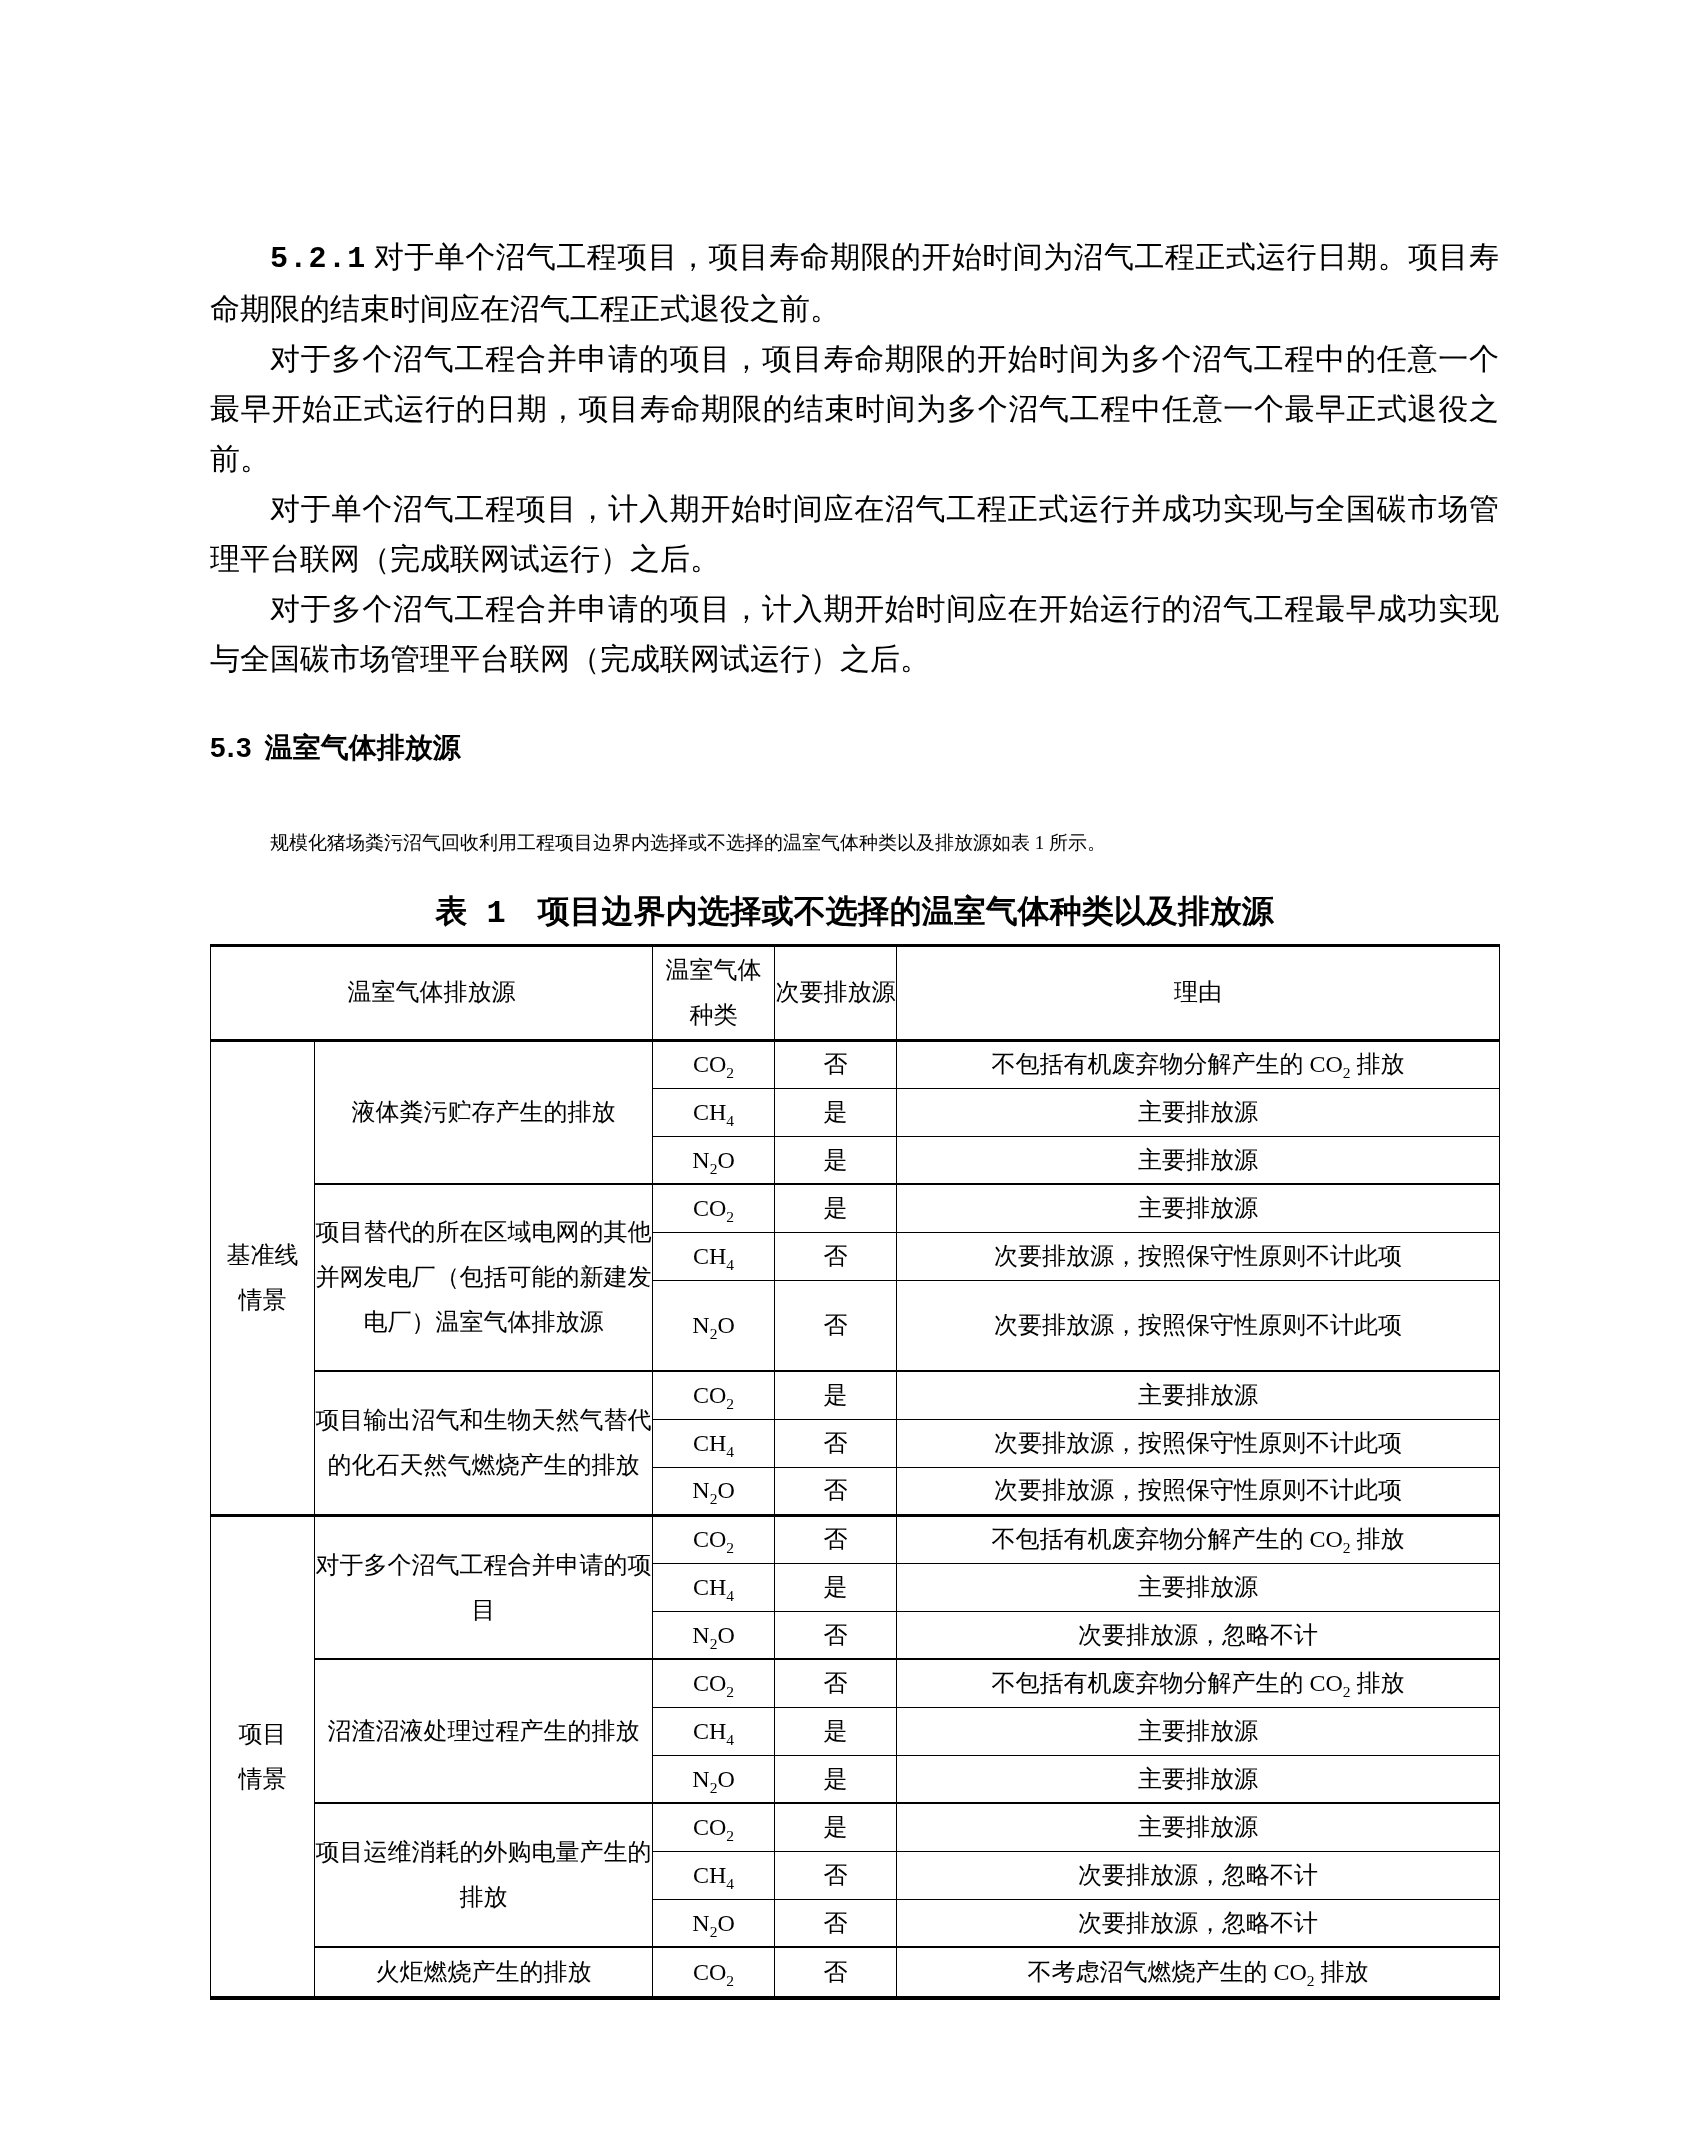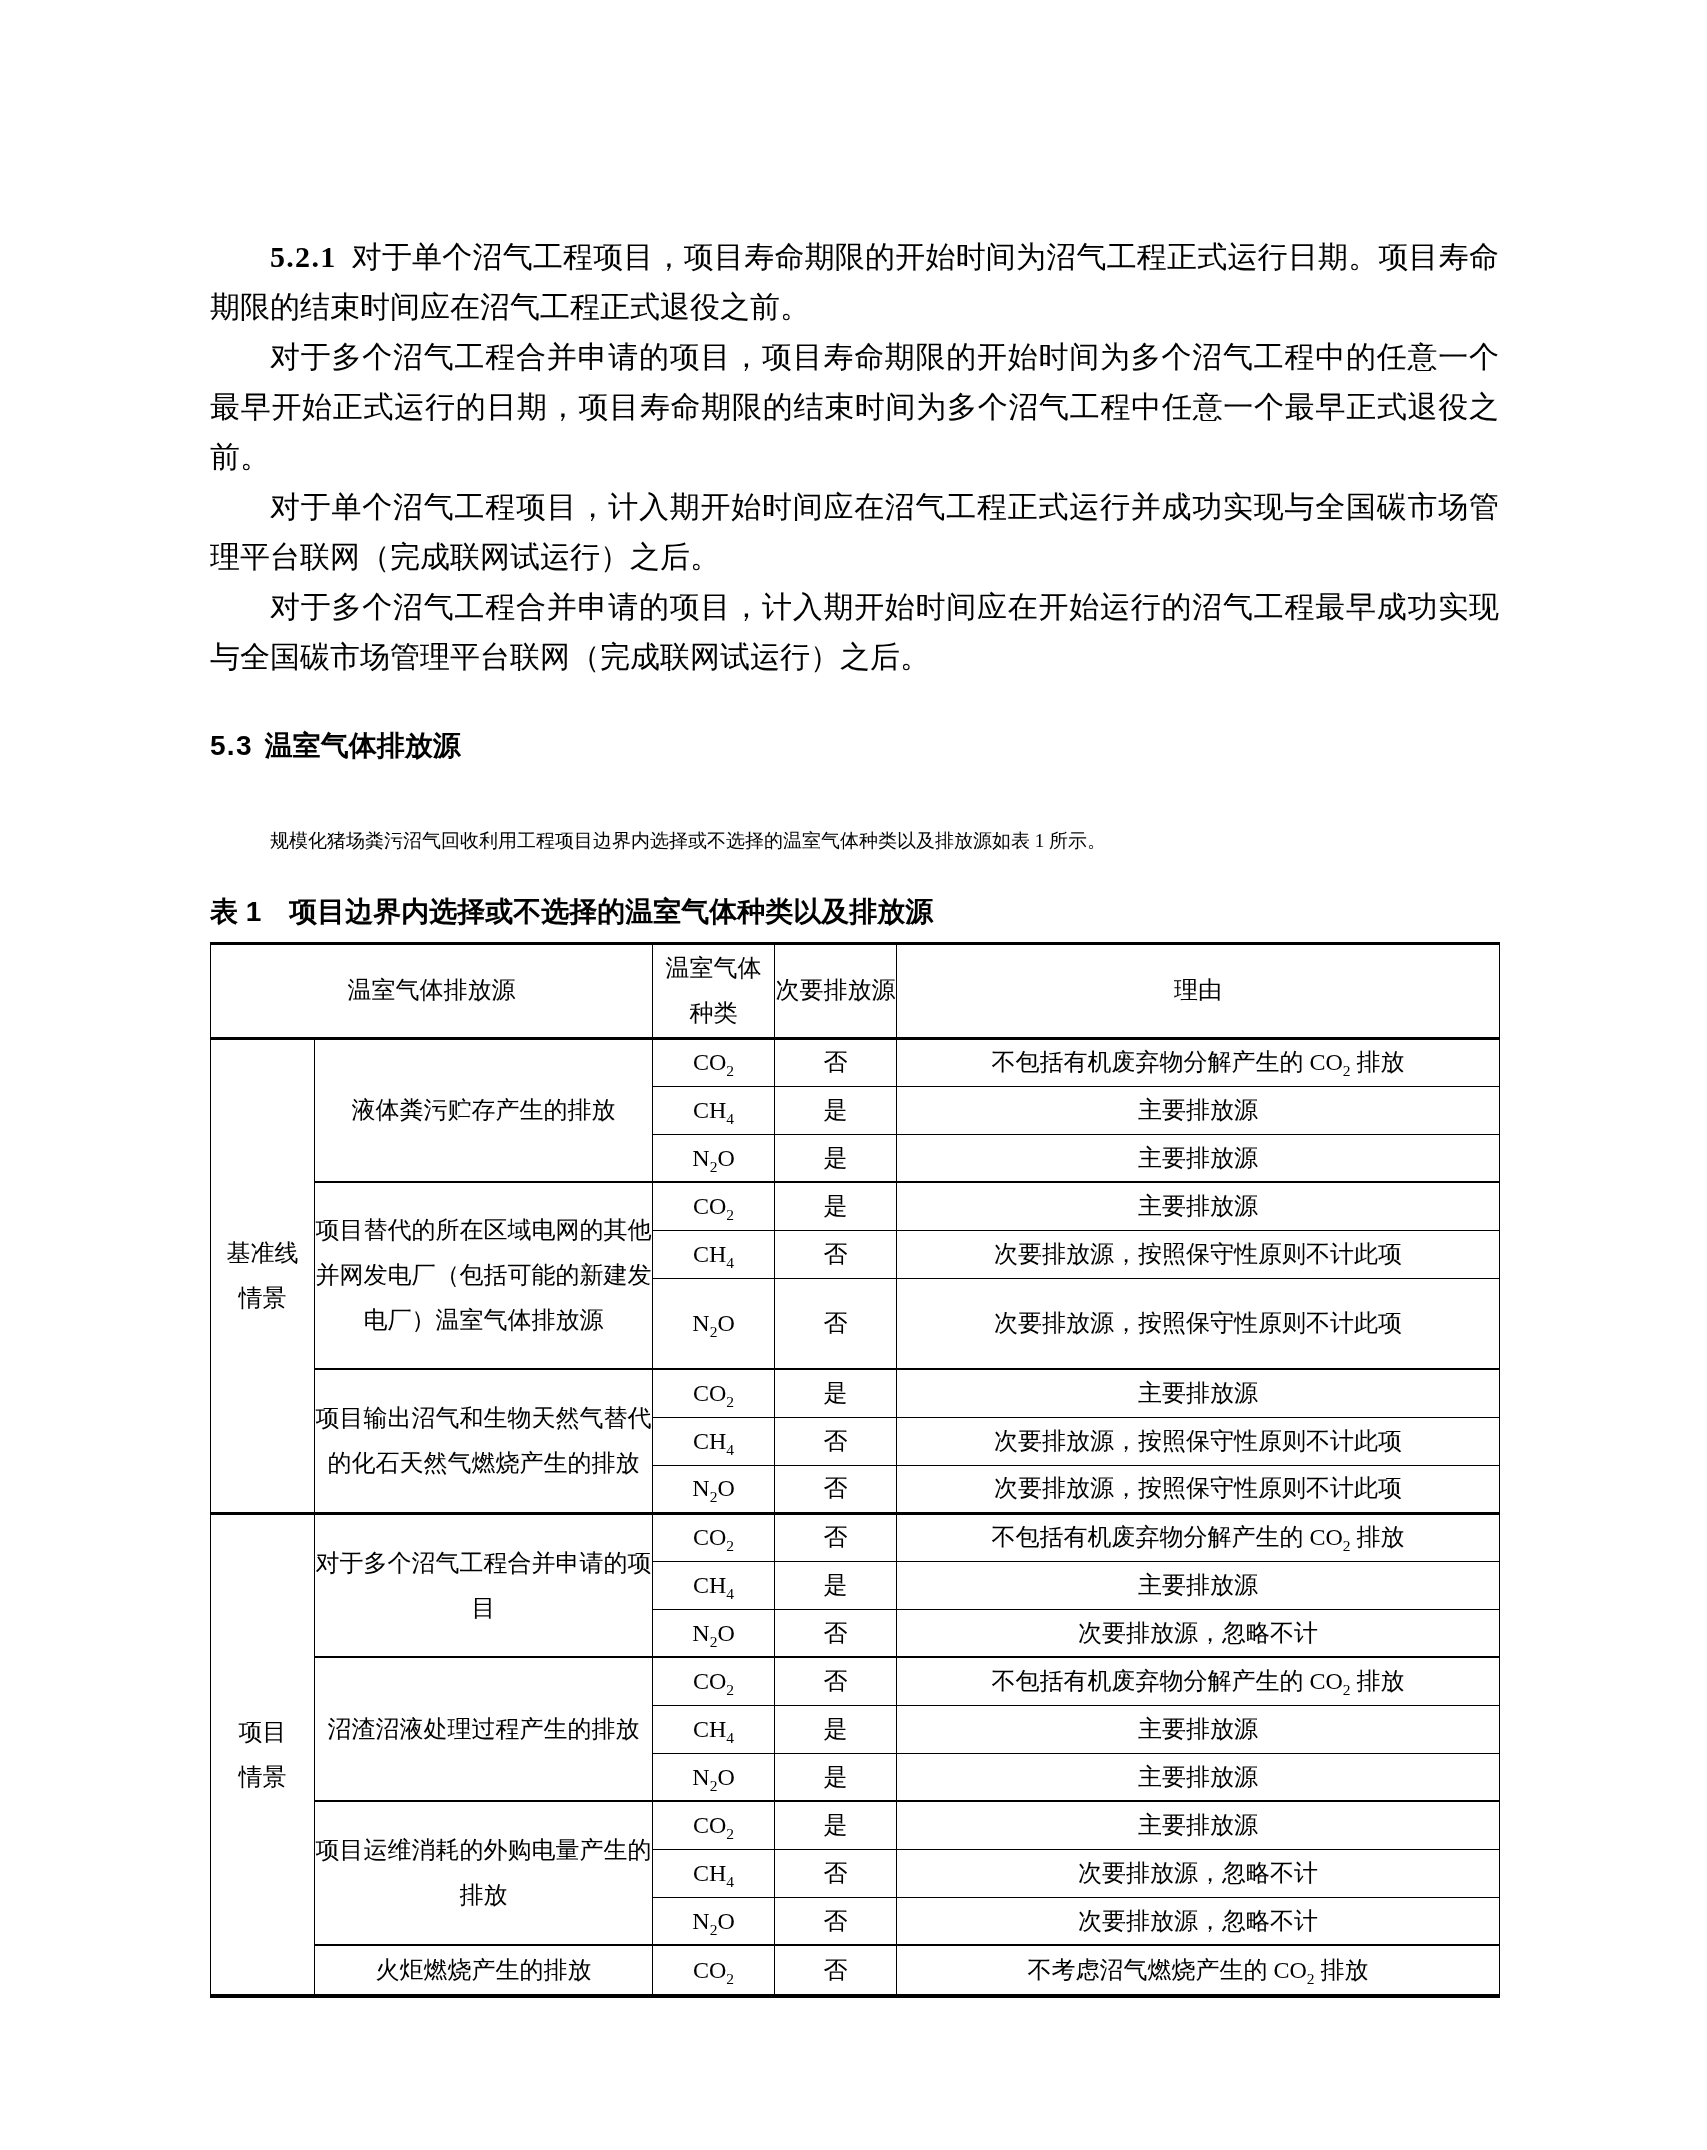--- a/index.html
+++ b/index.html
@@ -14,47 +14,47 @@
   }
   p.clause{
     margin:0;
     font-size:30px;
     line-height:50px;
     text-align:justify;
     text-justify:inter-ideograph;
     text-indent:60px;
   }
   p.clause .num{
-    font-family:Liberation Serif, serif;
+    font-family:Liberation Mono, monospace;
     font-weight:bold;
     letter-spacing:1.3px;
-    margin-right:15px;
+    margin-right:7px;
   }
   h2.sec-heading{
     margin:39px 0 0 0;
     font-family:"Liberation Sans","DejaVu Sans",sans-serif;
     font-weight:bold;
     font-size:28px;
     line-height:50px;
   }
   h2.sec-heading .sec-num{margin-right:12px;letter-spacing:1.3px;}
   p.intro{
     margin:45px 0 0 0;
     font-size:19px;
     line-height:50px;
     text-align:justify;
     text-justify:inter-ideograph;
     text-indent:60px;
   }
   p.table-caption{
     margin:20.6px 0 5.2px 0;
-    text-align:left;
-    font-family:Liberation Sans, sans-serif;
+    text-align:center;
+    font-family:Liberation Mono, monospace;
     font-weight:bold;
-    font-size:28px;
+    font-size:32px;
     line-height:50px;
   }
   table.doc-table{
     width:1290px;
     table-layout:fixed;
     border-collapse:collapse;
     border-left:1.3px solid #000;
     border-right:1.3px solid #000;
     border-top:3.9px solid #000;
     border-bottom:4.3px solid #000;

